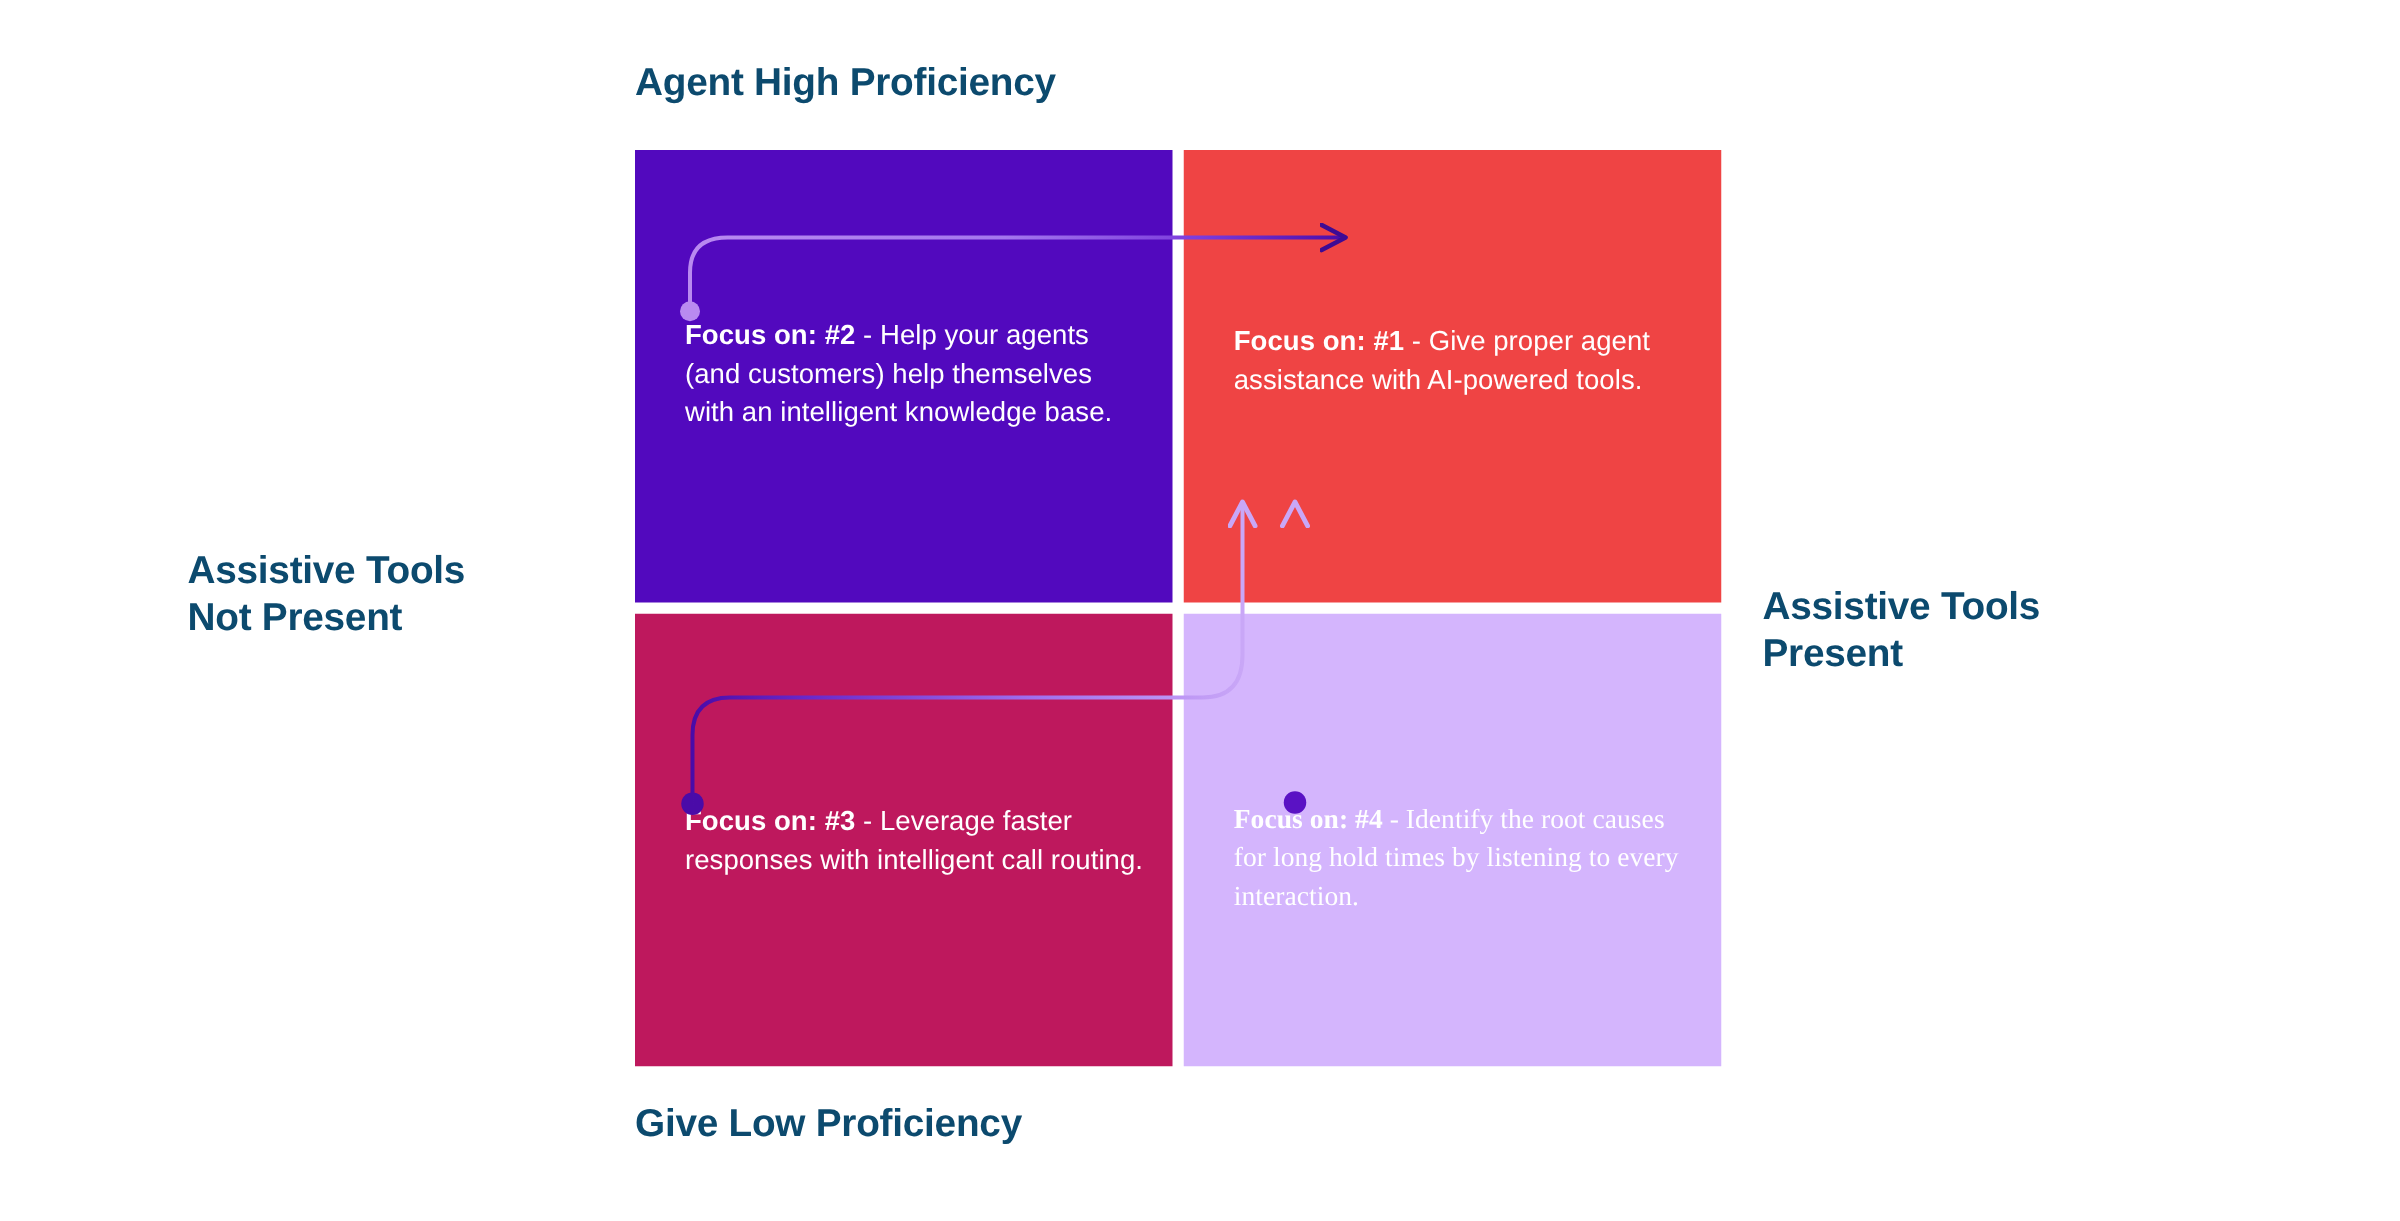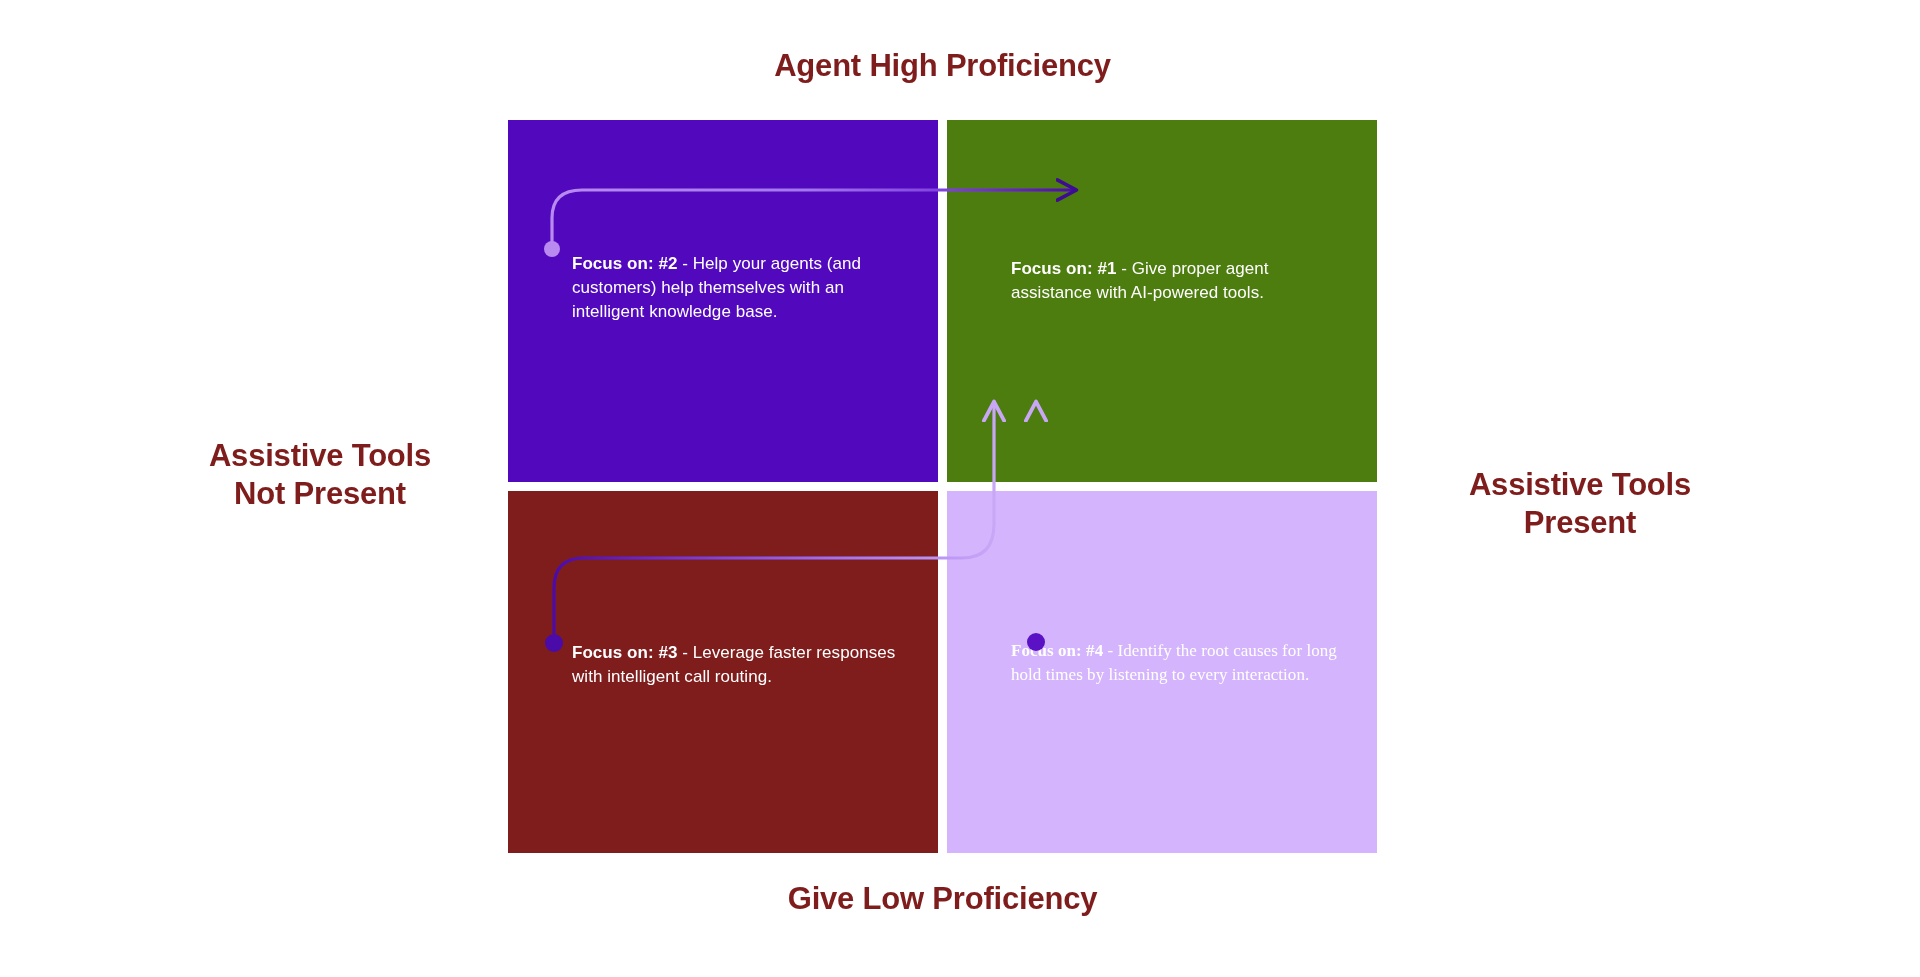--- a/index.html
+++ b/index.html
@@ -16,26 +16,26 @@
     position: relative;
     width: 1920px;
     height: 977px;
     background: #ffffff;
     overflow: hidden;
   }
 
   
   .axis-label {
     position: absolute;
-    color: #7f1d1d;
+    color: #0c4a6e;
     font-weight: 700;
     font-size: 31px;
     line-height: 1.22;
     letter-spacing: -0.2px;
-    text-align: center;
+    text-align: left;
     white-space: pre-line;
   }
   #label-top {
     left: 508px;
     width: 869px;
     top: 47px;
   }
   #label-bottom {
     left: 508px;
     width: 869px;
@@ -63,34 +63,33 @@
     grid-template-columns: 430px 430px;
     grid-template-rows: 362px 362px;
     gap: 9px 9px;
   }
   .quadrant {
     position: relative;
     box-sizing: border-box;
     overflow: hidden;
   }
   .q-tl { background: #5209BE; }
-  .q-tr { background: #4d7c0f; }
-  .q-bl { background: #7f1d1d; padding-left: 32px; }
+  .q-tr { background: #ef4444; }
+  .q-bl { background: #be185d; padding-left: 32px; }
   .q-br { background: #D4B5FD; }
 
   .q-text {
     position: absolute;
     left: 40px;
     right: 22px;
     color: #ffffff;
-    font-size: 17px;
+    font-size: 22px;
     line-height: 1.42;
     font-weight: 400;
     letter-spacing: 0.05px;
-    margin-left: 24px;
   }
   .q-tl .q-text { top: 132px; right: 26px; }
   .q-tr .q-text { top: 137px; right: 28px; }
   .q-bl .q-text { top: 150px; }
   .q-br .q-text { top: 148px; font-family: Liberation Serif, serif; }
   .q-lead {
     font-weight: 700;
   }
 
   

